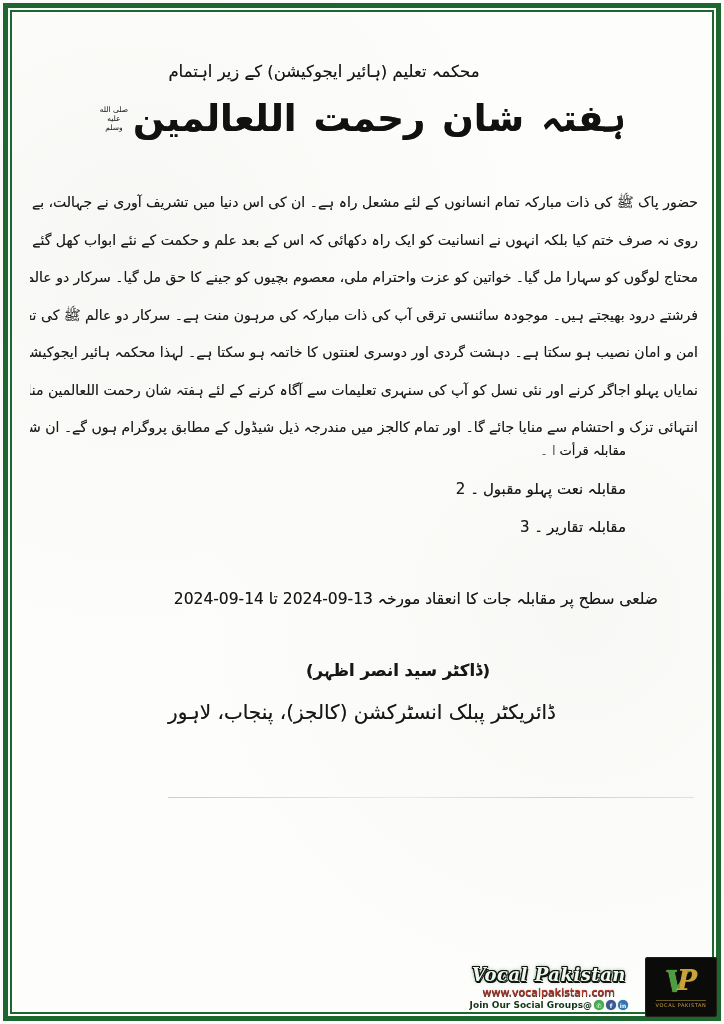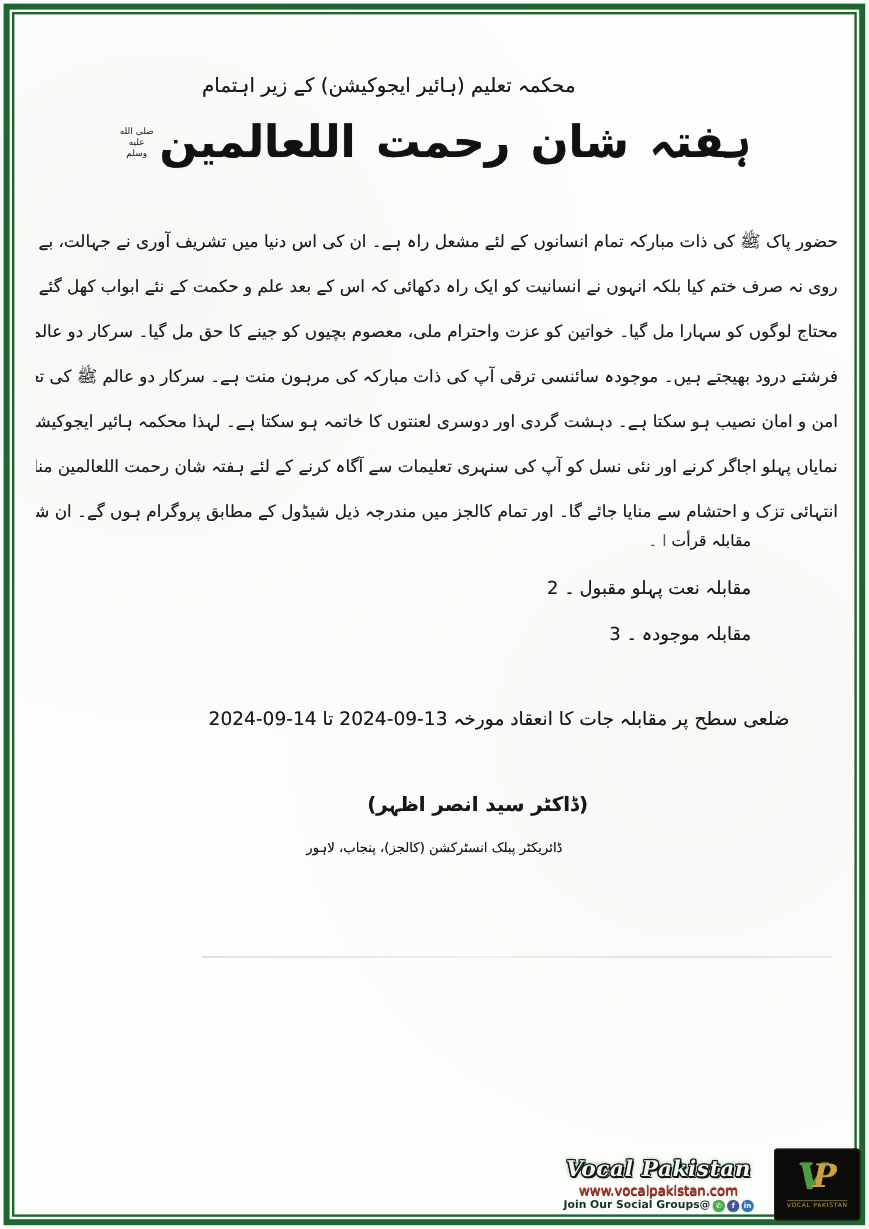--- a/index.html
+++ b/index.html
@@ -37,21 +37,21 @@
   .comp-row.normal{color:#1c1c1c;font-size:15px;margin-bottom:20px;
     text-shadow:0 0 0.5px rgba(25,25,25,0.5);}
   
   .sched{position:absolute;top:546px;right:66px;display:flex;flex-direction:column;
     align-items:flex-end;gap:14px;z-index:2;}
   .sched .urdu{font-size:15.5px;font-weight:500;margin-top:44px;}
   
   .sig-name{position:absolute;top:661px;left:0;right:0;text-align:center;padding-left:52px;
     font-size:16.5px;font-weight:600;margin-left:20px;}
   .sig-title{position:absolute;top:700px;left:0;right:0;text-align:center;
-    font-size:11px;}
+    font-size:20px;}
   
   .scan-line{position:absolute;top:797px;left:168px;right:30px;height:1px;
     background:linear-gradient(90deg,rgba(120,110,100,0.35),rgba(120,110,100,0.12) 45%,
       rgba(120,110,100,0.3) 75%,rgba(120,110,100,0.18));filter:blur(0.3px);}
   
   .wm{position:absolute;right:7px;bottom:7px;display:flex;align-items:center;gap:17px;z-index:5;text-align:center;}
   .wm-text{display:flex;flex-direction:column;align-items:center;gap:1px;}
   .wm-brand{font-family:"DejaVu Serif",serif;font-size:18px;font-weight:bold;font-style:italic;
     color:#eef7ec;letter-spacing:0.5px;white-space:nowrap;
     text-shadow:-1px 0 #101510,1px 0 #101510,0 -1px #101510,0 1.5px #101510,
@@ -105,21 +105,21 @@
     <div class="comp-row faint">
       <span class="num">ا ۔</span>
       <span class="lbl urdu">مقابلہ قرأت</span>
     </div>
     <div class="comp-row normal">
       <span class="num">2 ۔</span>
       <span class="lbl urdu">مقابلہ نعت پہلو مقبول</span>
     </div>
     <div class="comp-row normal">
       <span class="num">3 ۔</span>
-      <span class="lbl urdu">مقابلہ موجودہ</span>
+      <span class="lbl urdu">مقابلہ تقاریر</span>
     </div>
   </div>
 
   <div class="sched">
     <div class="urdu">ضلعی سطح پر مقابلہ جات کا انعقاد مورخہ 13-09-2024 تا 14-09-2024</div>
   </div>
 
   <div class="sig-name urdu">(ڈاکٹر سید انصر اظہر)</div>
   <div class="sig-title urdu">ڈائریکٹر پبلک انسٹرکشن (کالجز)، پنجاب، لاہور</div>
 

